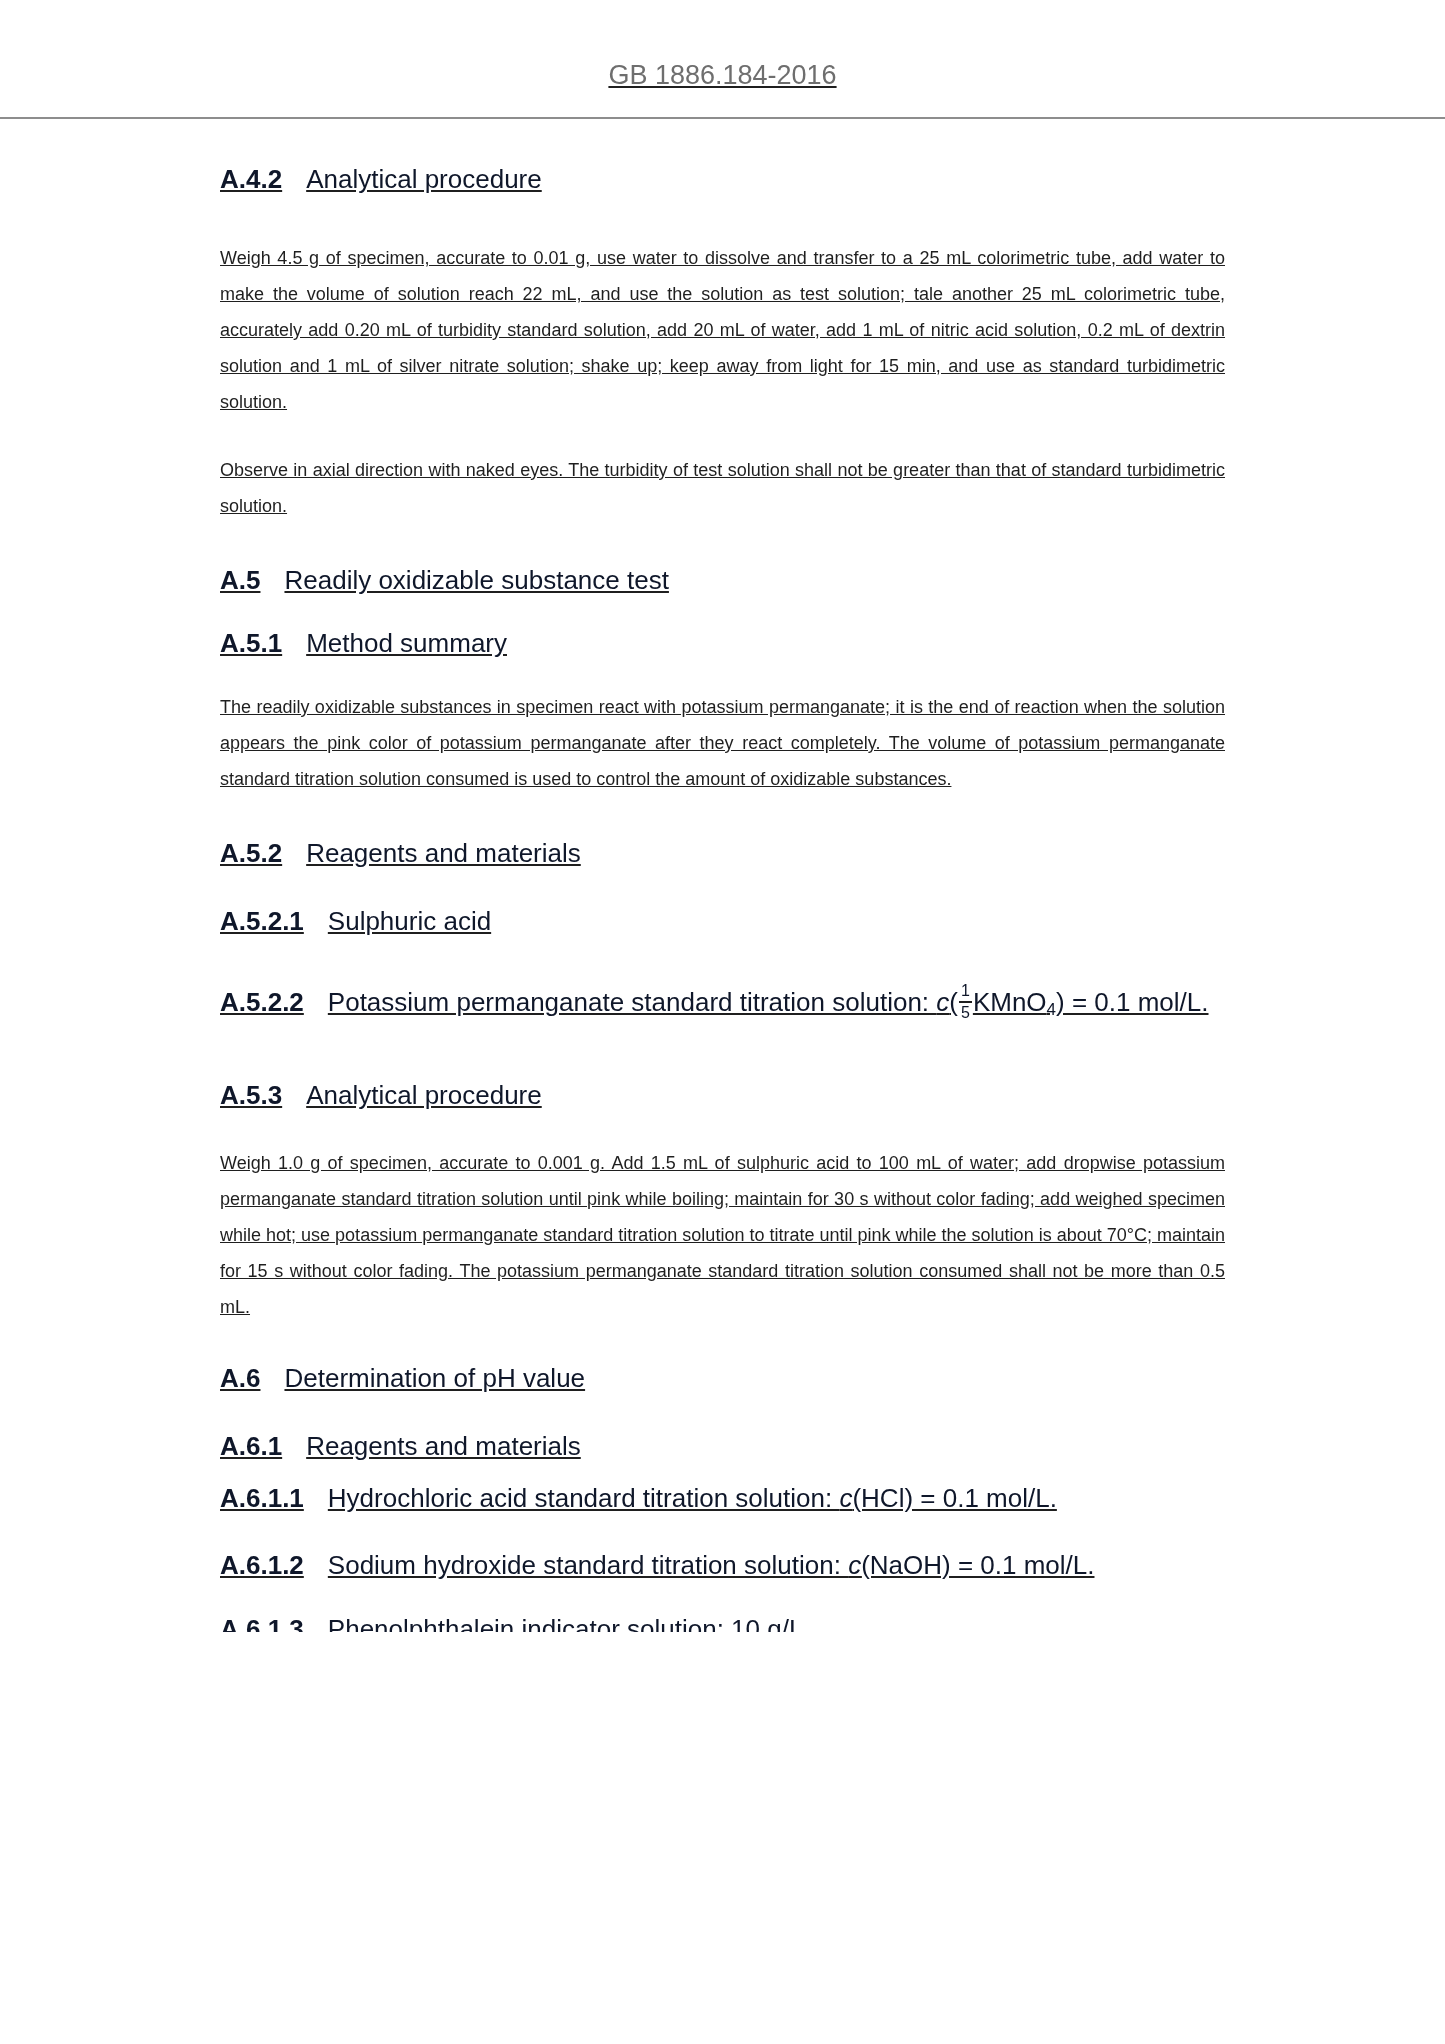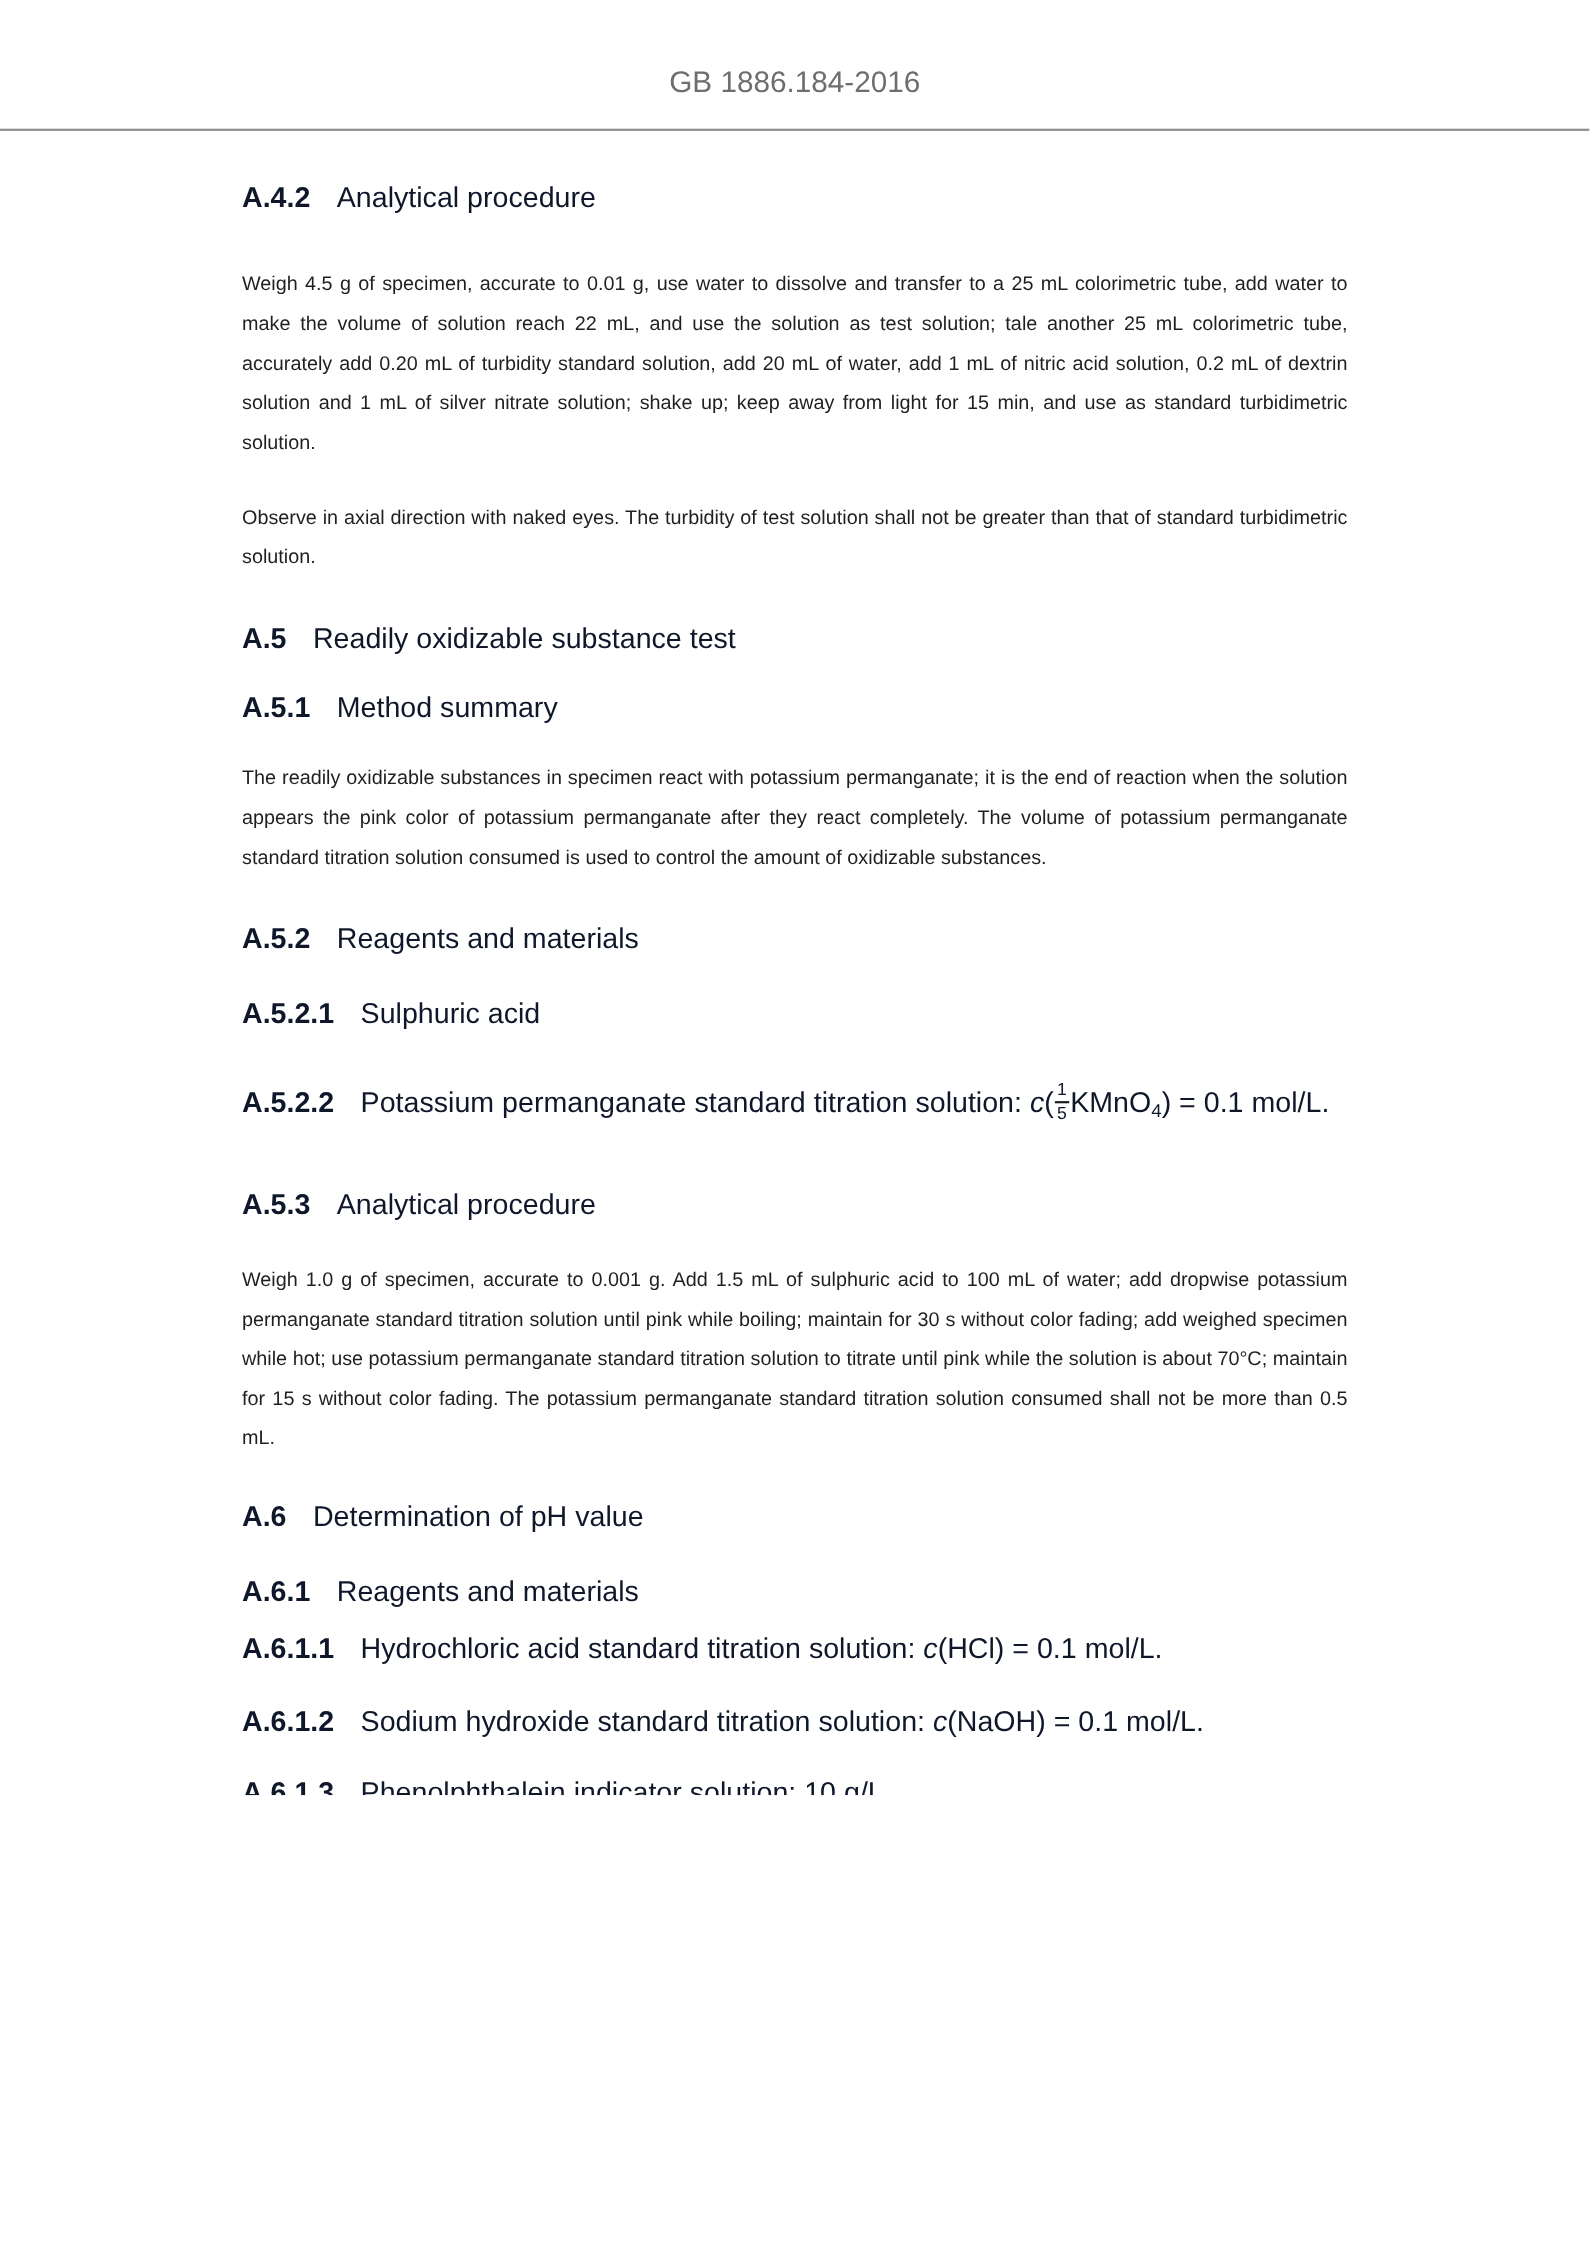--- a/index.html
+++ b/index.html
@@ -5,20 +5,21 @@
   html, body { margin: 0; padding: 0; background: #ffffff; }
   .page {
     position: relative;
     width: 1445px;
     height: 1632px;
     background: #ffffff;
     font-family: "Liberation Sans", "DejaVu Sans", sans-serif;
     color: #1f1f1f;
     overflow: hidden;
     box-sizing: border-box;
+    text-decoration: underline;
   }
   .content { margin: 0 220px; }
 
   .doc-title {
     padding-top: 60px;
     text-align: center;
     font-size: 27px;
     line-height: 31px;
     color: #6e6e6e;
   }

